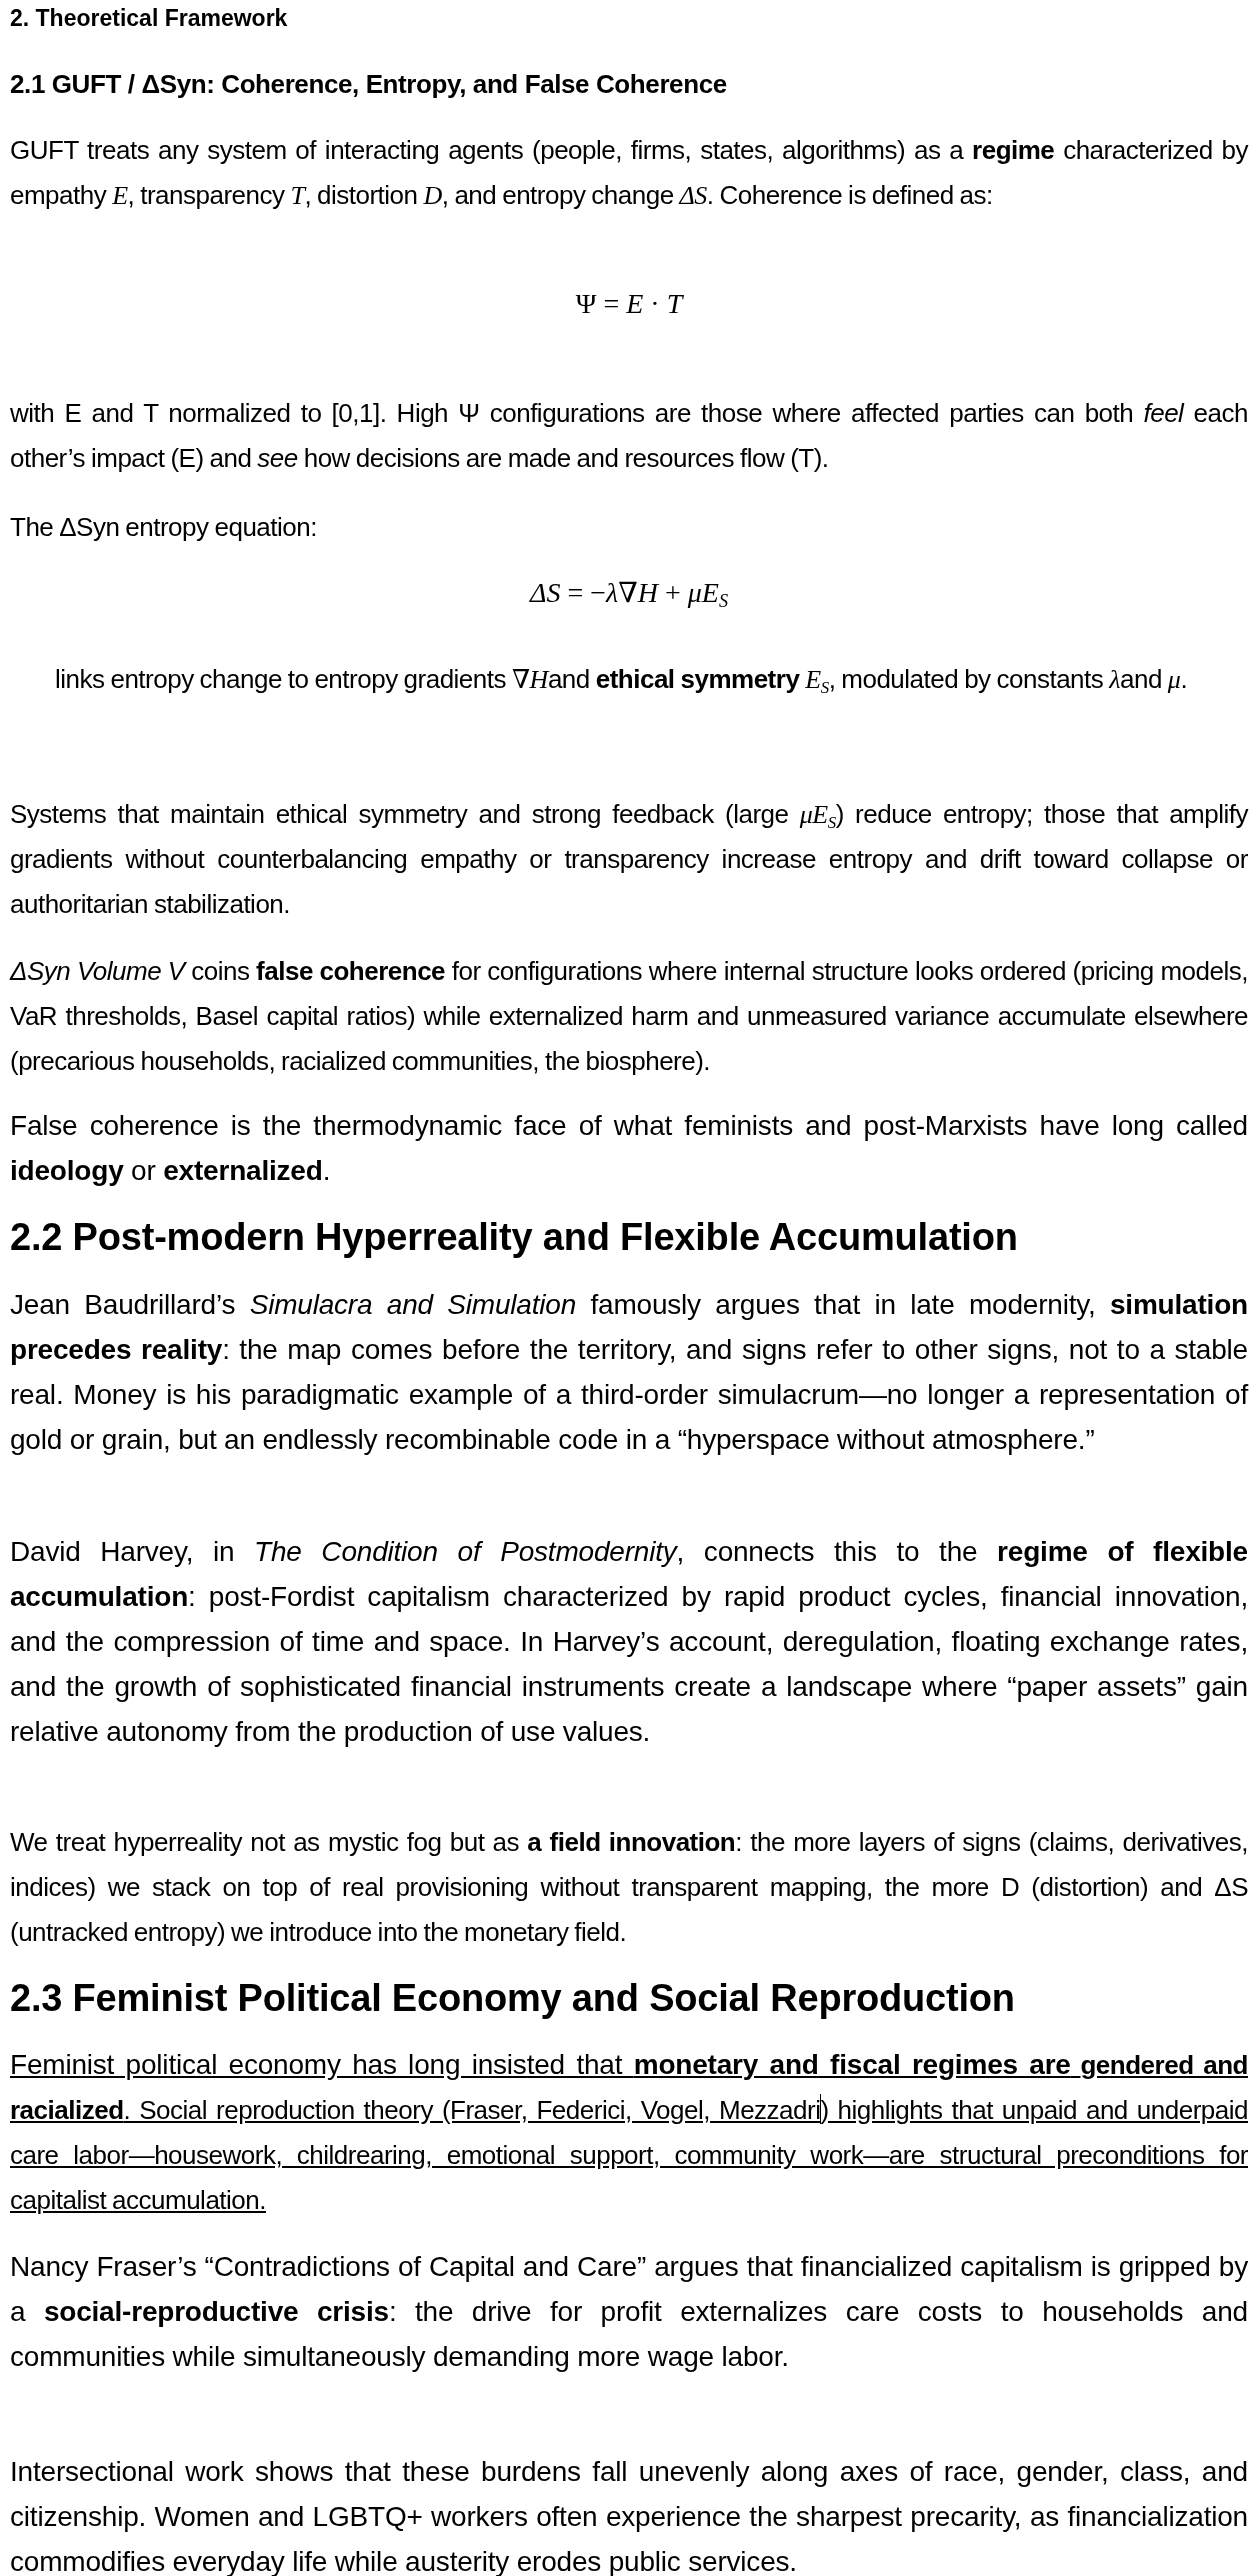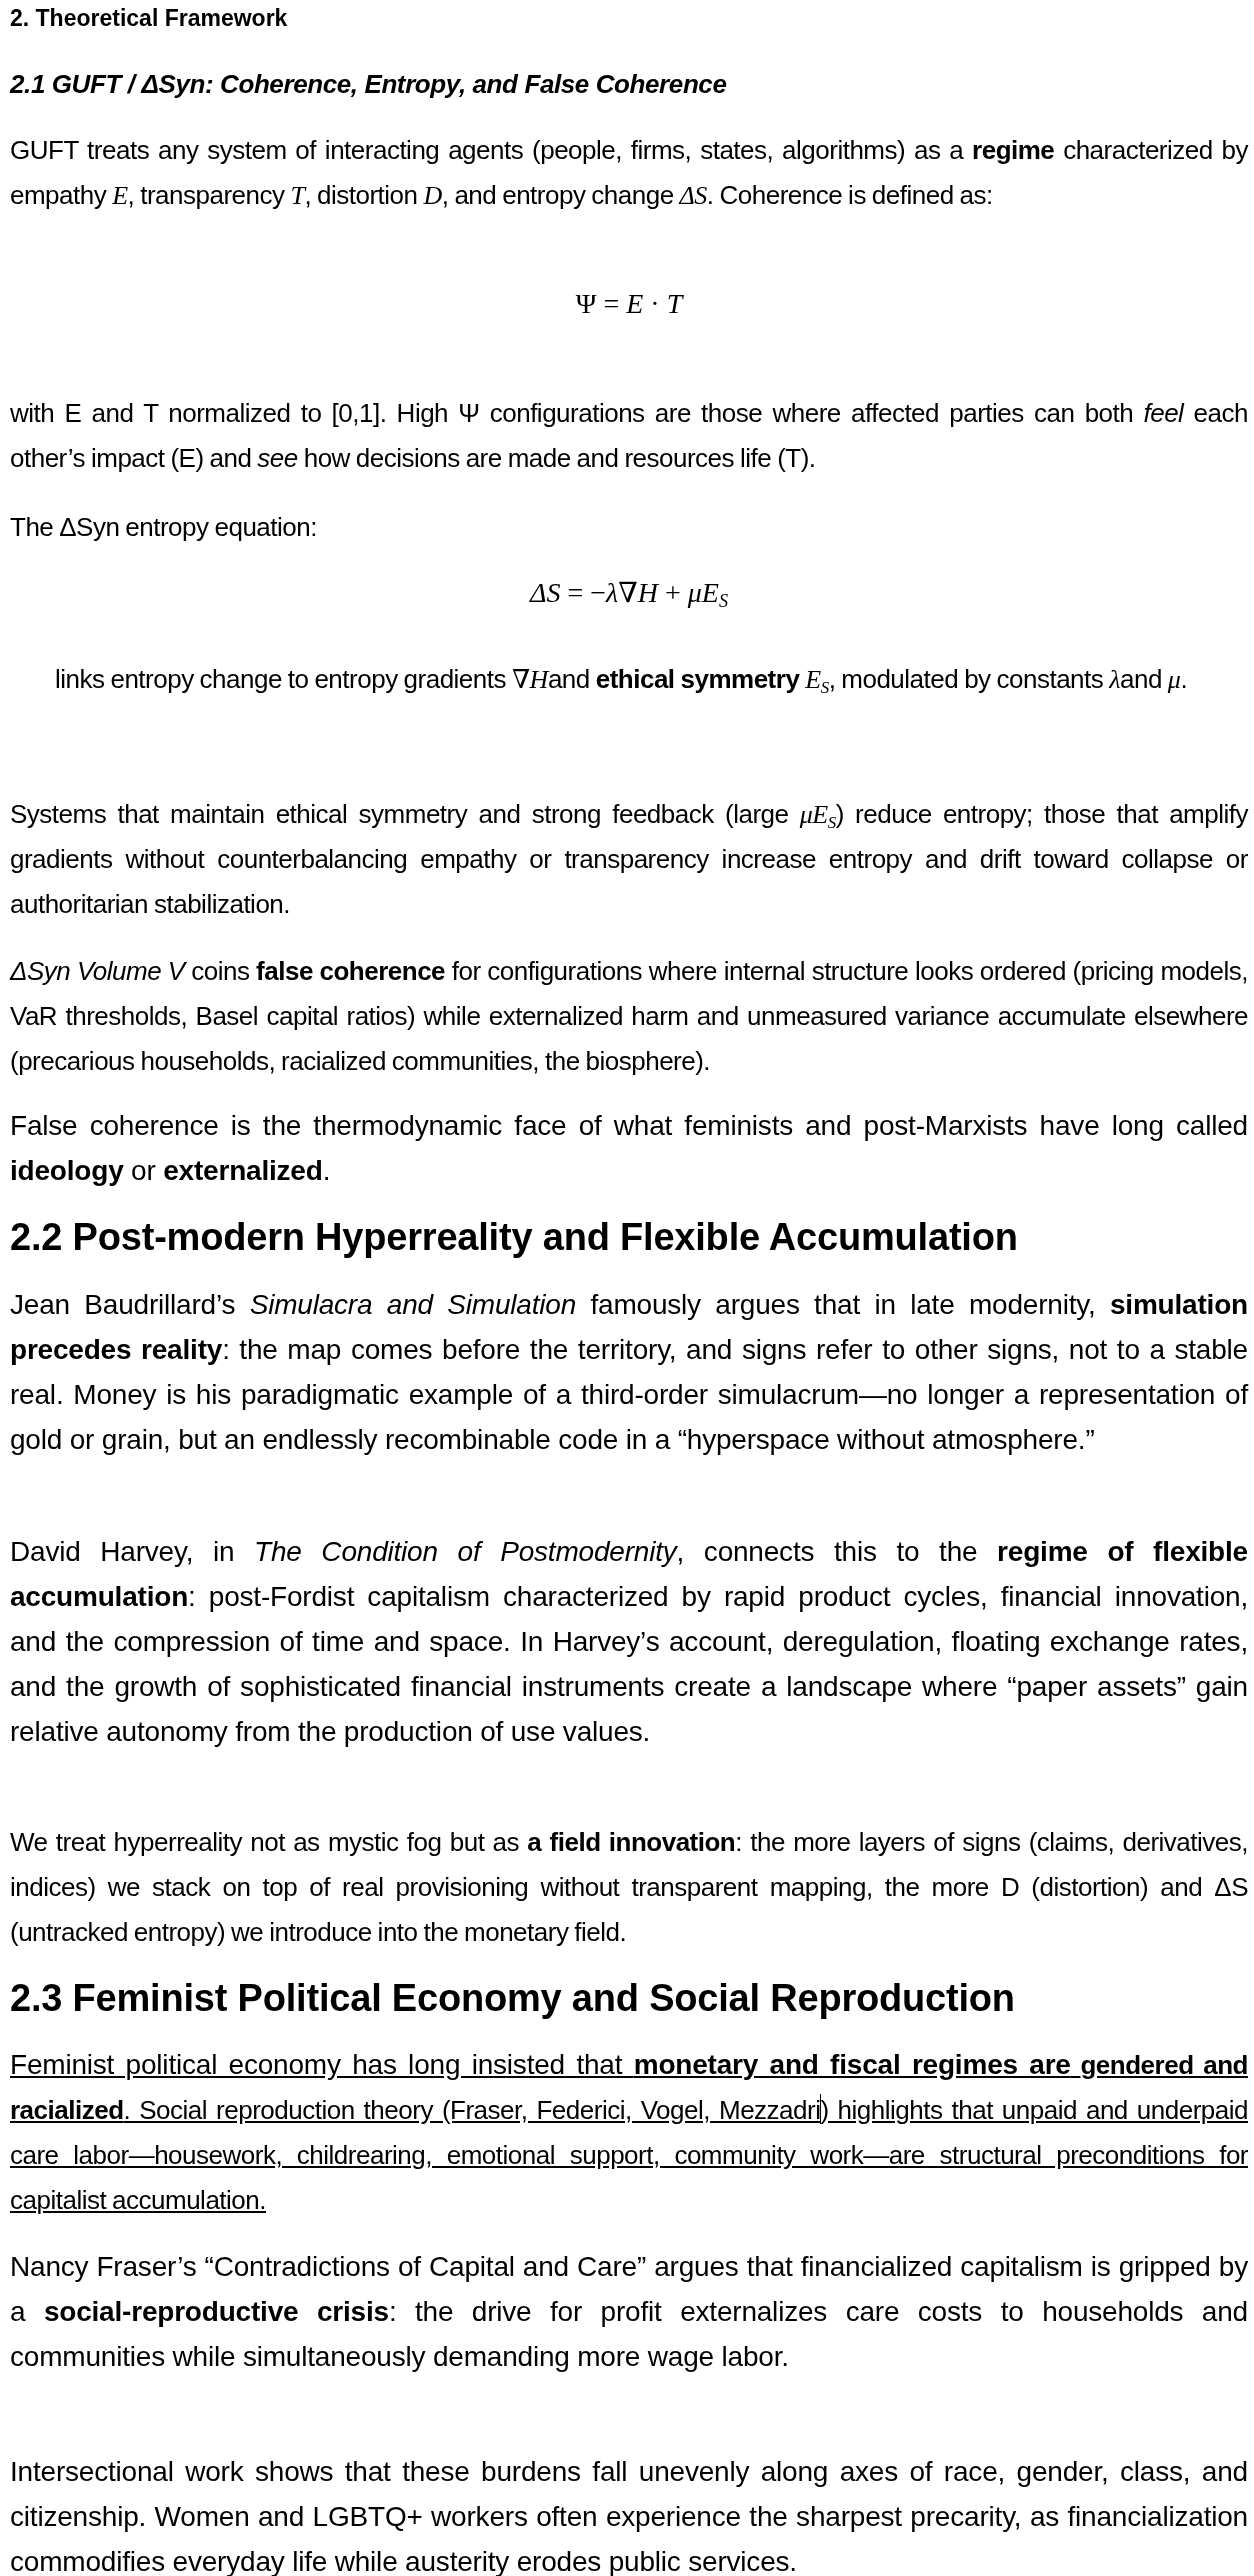--- a/index.html
+++ b/index.html
@@ -27,32 +27,32 @@
   sub { font-size: 0.65em; vertical-align: -0.3em; line-height: 0; }
   .caret { display: inline-block; width: 0.8px; height: 30px; background: #000; vertical-align: -5px; margin: 0 -0.8px 0 0; }
 </style>
 </head>
 <body>
 
 <div class="doc">
 
   <h1 class="blk h1" style="top:0px;">2. Theoretical Framework</h1>
 
-  <h2 class="blk h2c" style="top:66px;font-style:italic;">2.1 GUFT / ΔSyn: Coherence, Entropy, and False Coherence</h2>
+  <h2 class="blk h2c" style="top:66px;">2.1 GUFT / ΔSyn: Coherence, Entropy, and False Coherence</h2>
 
   <p class="blk calibri lh just" style="top:128px;">
     <span>GUFT treats any system of interacting agents (people, firms, states, algorithms) as a </span><b>regime</b><span> characterized by empathy </span><span class="m">E</span><span>, transparency </span><span class="m">T</span><span>, distortion </span><span class="m">D</span><span>, and entropy change </span><span class="m">ΔS</span><span>. Coherence is defined as:</span>
   </p>
 
   <div class="blk formula" style="top:286px;">
     <span class="mu">Ψ</span><span class="mu"> = </span><span class="m">E</span><span class="mu"> · </span><span class="m">T</span>
   </div>
 
   <p class="blk calibri lh just" style="top:391px;">
-    <span>with E and T normalized to [0,1]. High Ψ configurations are those where affected parties can both </span><i>feel</i><span> each other’s impact (E) and </span><i>see</i><span> how decisions are made and resources life (T).</span>
+    <span>with E and T normalized to [0,1]. High Ψ configurations are those where affected parties can both </span><i>feel</i><span> each other’s impact (E) and </span><i>see</i><span> how decisions are made and resources flow (T).</span>
   </p>
 
   <p class="blk calibri lh" style="top:505px;">The ΔSyn entropy equation:</p>
 
   <div class="blk formula" style="top:575px;">
     <span class="m">ΔS</span><span class="mu"> = −</span><span class="m">λ</span><span class="m">∇H</span><span class="mu"> + </span><span class="m">μ</span><span class="m">E</span><sub class="m">S</sub>
   </div>
 
   <p class="blk calibri lh just" style="top:657px;margin-left:45px;">
     <span>links entropy change to entropy gradients </span><span class="m">∇H</span><span>and </span><b>ethical symmetry</b><span> </span><span class="m">E</span><sub class="m">S</sub><span>, modulated by constants </span><span class="m">λ</span><span>and </span><span class="m">μ</span><span>.</span>

